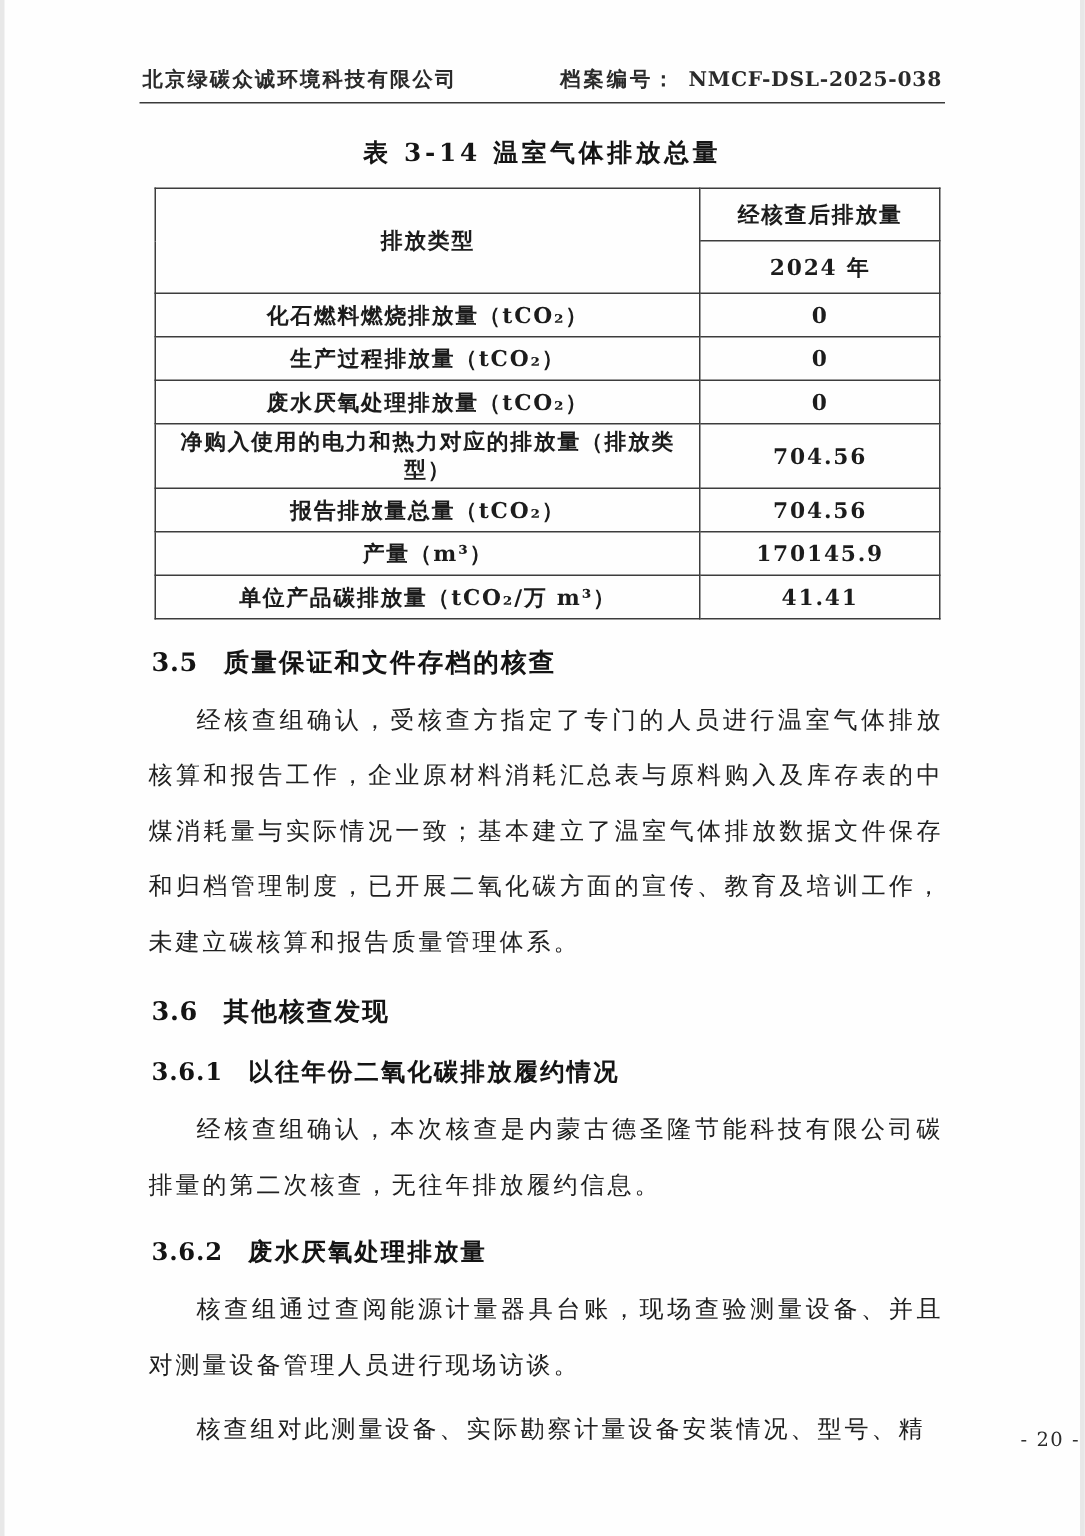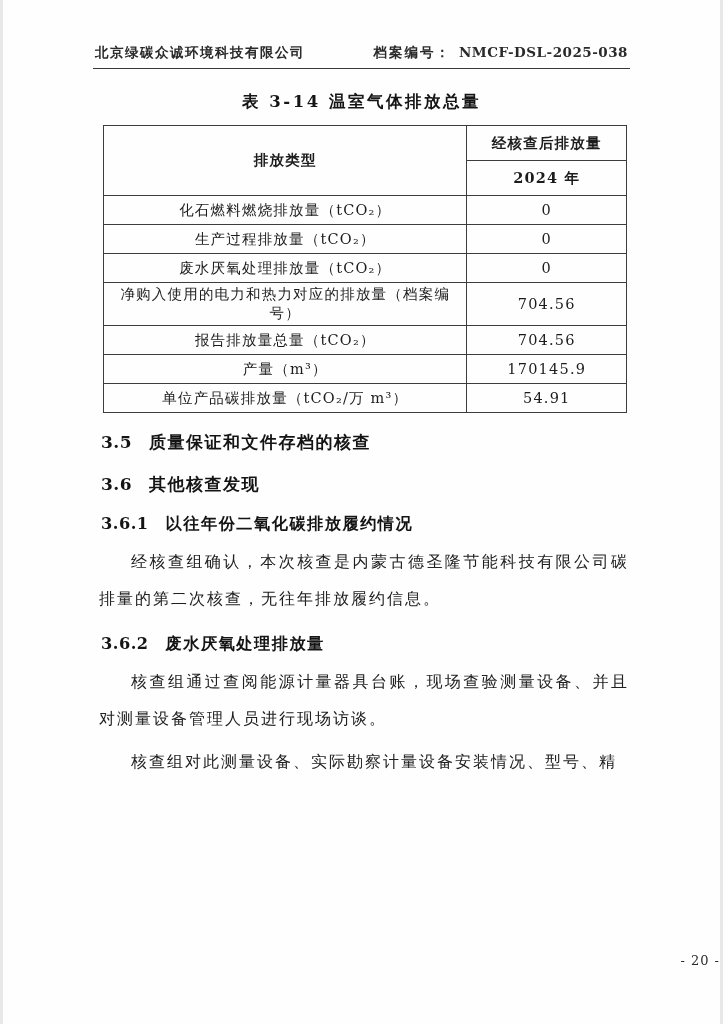--- a/index.html
+++ b/index.html
@@ -60,21 +60,21 @@
     font-size: 14.5px;
     letter-spacing: 1.2px;
     padding: 2px 4px;
     color: #1c1c1c;
   }
   table.emissions col.c-type  { width: 69.5%; }
   table.emissions col.c-value { width: 30.5%; }
   table.emissions thead tr { height: 35px; }
   table.emissions thead th { font-weight: bold; }
   table.emissions tbody tr { height: 29px; }
-  table.emissions tbody td { font-weight: normal; }
+  table.emissions tbody td { font-weight: bold; }
   
   .content { width: 530px; margin: 0 auto 0 6px; }
   h3.sec, h4.subsec {
     margin: 2px;
     font-weight: bold;
     color: #141414;
     letter-spacing: 1.5px;
   }
   h3.sec    { font-size: 17px;   margin-top: 16px; line-height: 26px; }
   h4.subsec { font-size: 16.2px; margin-top: 14px; line-height: 26px; }
@@ -140,43 +140,44 @@
       </tr>
       <tr>
         <td>生产过程排放量（tCO₂）</td>
         <td>0</td>
       </tr>
       <tr>
         <td>废水厌氧处理排放量（tCO₂）</td>
         <td>0</td>
       </tr>
       <tr>
-        <td>净购入使用的电力和热力对应的排放量（档案编号）</td>
+        <td>净购入使用的电力和热力对应的排放量（排放类型）</td>
         <td>704.56</td>
       </tr>
       <tr>
         <td>报告排放量总量（tCO₂）</td>
         <td>704.56</td>
       </tr>
       <tr>
         <td>产量（m³）</td>
         <td>170145.9</td>
       </tr>
       <tr>
         <td>单位产品碳排放量（tCO₂/万 m³）</td>
-        <td>54.91</td>
+        <td>41.41</td>
       </tr>
     </tbody>
   </table>
 
   <div class="content">
 
     <h3 class="sec">
       <span class="num">3.5</span><span class="ttl">质量保证和文件存档的核查</span>
     </h3>
+    <p class="body-par">经核查组确认，受核查方指定了专门的人员进行温室气体排放核算和报告工作，企业原材料消耗汇总表与原料购入及库存表的中煤消耗量与实际情况一致；基本建立了温室气体排放数据文件保存和归档管理制度，已开展二氧化碳方面的宣传、教育及培训工作，未建立碳核算和报告质量管理体系。</p>
 
     <h3 class="sec">
       <span class="num">3.6</span><span class="ttl">其他核查发现</span>
     </h3>
 
     <h4 class="subsec">
       <span class="num">3.6.1</span><span class="ttl">以往年份二氧化碳排放履约情况</span>
     </h4>
     <p class="body-par">经核查组确认，本次核查是内蒙古德圣隆节能科技有限公司碳排量的第二次核查，无往年排放履约信息。</p>
 

